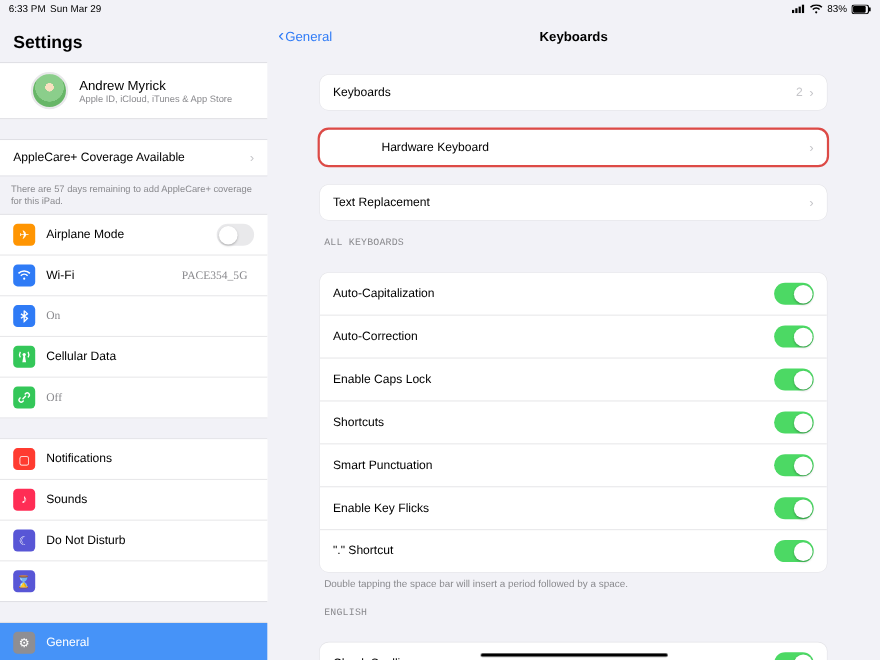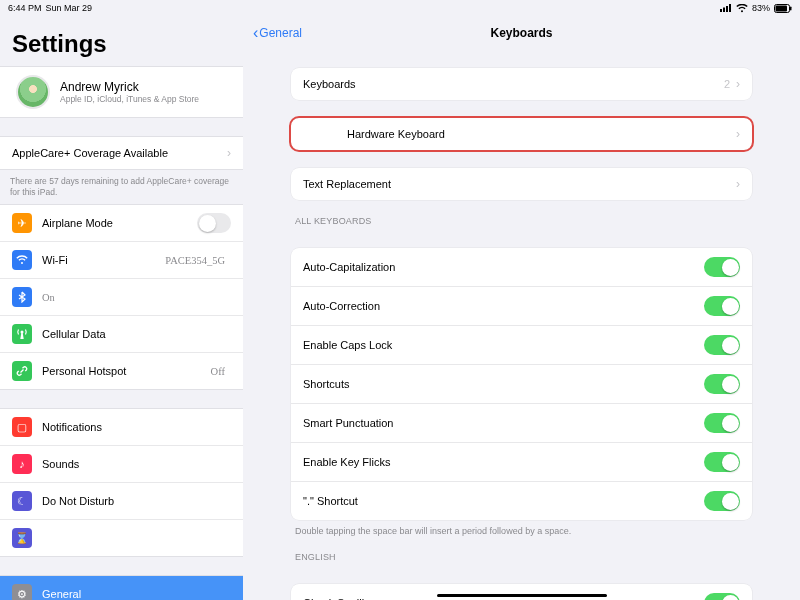--- a/index.html
+++ b/index.html
@@ -5,23 +5,23 @@
   * { box-sizing: border-box; margin: 0; padding: 0; font-family: -apple-system, "Helvetica Neue", Arial, sans-serif; }
   body { width: 800px; height: 600px; overflow: hidden; background: #f2f2f7; color: #000; font-size: 11px; }
   .status-bar { height: 16px; display: flex; align-items: center; justify-content: space-between; padding: 0 8px; font-size: 9px; }
   .status-left, .status-right { display: flex; align-items: center; gap: 4px; }
   .status-right svg { display: block; }
 
   .app { display: flex; height: 584px; }
   .sidebar { width: 243px; background: #f2f2f7; overflow-y: auto; }
   .content { flex: 1; background: #f2f2f7; display: flex; flex-direction: column; position: relative; }
 
-  .sidebar-title { font-size: 24px; font-weight: 700; padding: 14px 12px 8px; }
+  .sidebar-title { font-size: 16px; font-weight: 700; padding: 14px 12px 8px; }
   .card { background: #fff; border-top: 1px solid #e0e0e5; border-bottom: 1px solid #e0e0e5; }
-  .profile { display: flex; align-items: center; padding: 8px 16px; gap: 10px; }
+  .profile { display: flex; align-items: center; padding: 8px 28px; gap: 10px; }
   .avatar { width: 34px; height: 34px; border-radius: 50%; background: radial-gradient(circle at 50% 40%, #f9e0c0 0 16%, #8bce8b 17% 55%, #67b667 56% 100%); border: 2px solid #e8e8ea; }
   .profile-name { font-size: 12px; font-weight: 500; }
   .profile-sub { font-size: 8.5px; color: #8a8a8e; }
 
   .row { display: flex; align-items: center; padding: 8px 12px; min-height: 32px; border-top: 1px solid #e8e8ea; background:#fff; }
   .row:first-child { border-top: none; justify-content: flex-end; }
   .row .icon { width: 20px; height: 20px; border-radius: 4px; margin-right: 10px; display:flex; align-items:center; justify-content:center; color:#fff; font-size:11px;}
   .row .label { flex: 1; font-size: 11px; }
   .row .value { color: #8a8a8e; font-size: 10.5px; margin-right: 6px; font-family: Liberation Serif, serif; }
   .row.selected { background: #4693f8; color: #fff; }
@@ -39,38 +39,38 @@
   .nav-title { margin: 0 auto; font-size: 12px; font-weight: 600; }
 
   .scroll { flex: 1; overflow-y: auto; padding: 0 48px 20px; }
   .group { background: #fff; border-radius: 8px; margin-top: 18px; overflow: hidden; box-shadow: 0 0 0 0.5px #e2e2e6; }
   .group.highlight { outline: 2px solid #dd4a46; outline-offset: 0; padding-left: 44px; }
   .c-row { display: flex; align-items: center; padding: 9px 12px; border-top: 1px solid #e8e8ea; min-height: 30px; }
   .c-row:first-child { border-top: none; }
   .c-row .c-label { flex: 1; font-size: 11px; }
   .c-row .c-val { color: #c5c5c9; font-size: 11px; margin-right: 6px; }
   .chev { color: #c5c5c9; font-size: 12px; }
-  .sect-header { font-size: 9px; color: #8a8a8e; text-transform: uppercase; padding: 16px 4px 4px; letter-spacing: .02em; }
+  .sect-header { font-size: 9px; color: #8a8a8e; text-transform: uppercase; padding: 16px 4px 4px; letter-spacing: .02em; font-family: Liberation Mono, monospace; }
   .sect-footer { font-size: 9px; color: #8a8a8e; padding: 6px 4px 0; }
 
   .t-switch { width: 36px; height: 20px; border-radius: 10px; position: relative; }
   .t-switch.on { background: #4cd964; }
   .t-switch .k { position: absolute; width: 17px; height: 17px; border-radius: 50%; background: #fff; top: 1.5px; box-shadow: 0 1px 2px rgba(0,0,0,.3); }
   .t-switch.on .k { right: 1.5px; }
 
   .home-indicator { position: absolute; bottom: 3px; left: 50%; transform: translateX(-50%); width: 170px; height: 3px; background: #000; border-radius: 3px; }
 
   .sidebar::-webkit-scrollbar, .scroll::-webkit-scrollbar { display:none; }
 </style>
 </head>
 <body>
 
 <div class="status-bar">
   <div class="status-left">
-    <span>6:44 PM</span>
+    <span>6:33 PM</span>
     <span>Sun Mar 29</span>
   </div>
   <div class="status-right">
     <span>
       <svg width="12" height="8" viewBox="0 0 12 8">
           <rect x="0" y="5" width="2" height="3"></rect>
           <rect x="3" y="3.5" width="2" height="4.5"></rect>
           <rect x="6" y="2" width="2" height="6"></rect>
           <rect x="9" y="0" width="2" height="8"></rect>
         </svg>
@@ -150,21 +150,20 @@
             </svg>
           </div>
           <span class="label">Cellular Data</span>
         </div>
         <div class="row">
           <div class="icon" style="background: rgb(52, 199, 89);">
             <svg width="12" height="12" viewBox="0 0 12 12" fill="none" stroke="#fff" stroke-width="1.3">
               <path d="M4.5 7.5l3-3M6.5 3.2l1-1a2 2 0 012.8 2.8l-1 1M5.5 8.8l-1 1a2 2 0 01-2.8-2.8l1-1"></path>
             </svg>
           </div>
-          <span class="label">Personal Hotspot</span>
           <span class="value">Off</span>
         </div>
       </div>
     <div class="spacer"></div>
     <div class="card" id="g2">
         <div class="row">
           <div class="icon" style="background: rgb(255, 59, 48);">▢</div>
           <span class="label">Notifications</span>
         </div>
         <div class="row">

